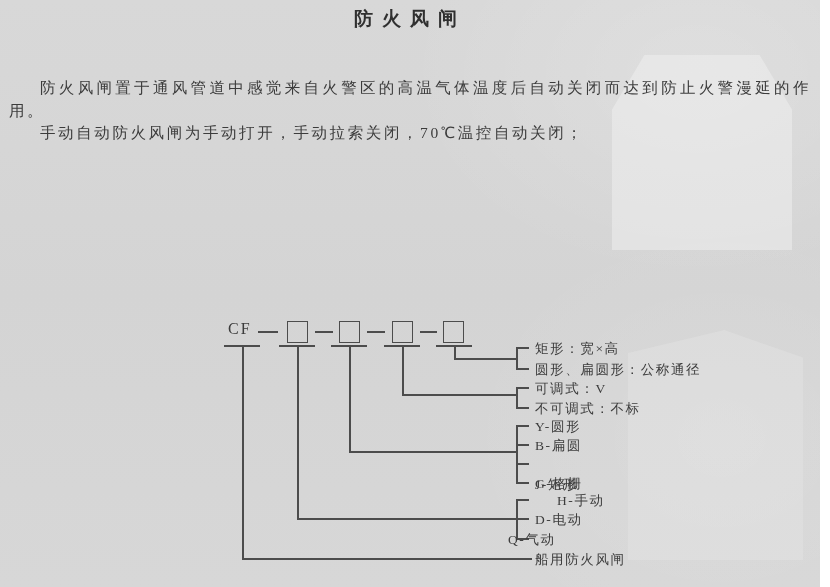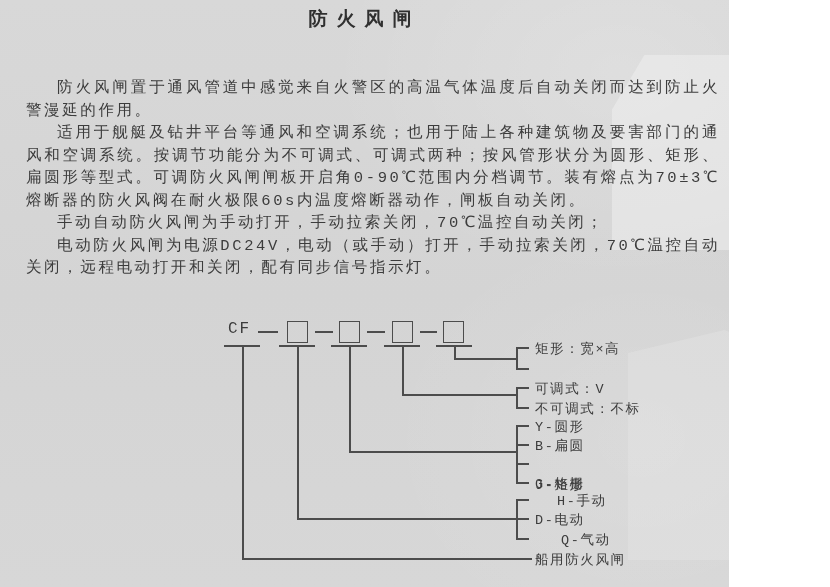--- a/index.html
+++ b/index.html
@@ -1,37 +1,37 @@
 <!DOCTYPE html>
 <html><head>
 <meta charset="utf-8">
 <style>
   html,body{margin:0;padding:0;}
   .page{
     position:relative;
-    width:729px;height:587px;
+    width:820px;height:587px;
     background:#d6d6d6;
     background-image:
       radial-gradient(ellipse 420px 300px at 85% 12%, rgba(255,255,255,0.18), rgba(255,255,255,0) 70%),
       radial-gradient(ellipse 380px 320px at 88% 75%, rgba(255,255,255,0.10), rgba(255,255,255,0) 70%),
       linear-gradient(180deg,#d8d8d8 0%,#d4d4d4 50%,#d7d7d7 100%);
     overflow:hidden;
-    font-family:Liberation Mono, monospace;
+    font-family:Liberation Serif, serif;
     color:#3a3a3a;
   }
   
   .ghost{position:absolute;background:rgba(238,238,238,0.55);}
   .ghost1{left:612px;top:55px;width:180px;height:195px;
           clip-path:polygon(18% 0,82% 0,100% 28%,100% 100%,0 100%,0 28%);}
   .ghost2{left:628px;top:330px;width:175px;height:230px;
           clip-path:polygon(0 10%,55% 0,100% 12%,100% 100%,0 100%);opacity:.5;}
   .titlebox{position:absolute;top:6px;left:0;width:100%;text-align:center;}
   .title{font-size:19px;font-weight:bold;letter-spacing:9px;color:#303030;}
   .subtitle{margin-top:9px;font-size:15px;letter-spacing:1px;color:#3a3a3a;}
-  .content{position:absolute;top:77px;left:26px;right:9px;}
+  .content{position:absolute;top:77px;left:9px;right:9px;}
   .content p{
     margin:0;
     font-size:15.5px;
     line-height:22.5px;
     letter-spacing:2.6px;
     text-align:justify;
     text-indent:2em;
     color:#3c3c3c;
   }
   
@@ -48,23 +48,21 @@
 
   <div class="ghost ghost1"></div>
   <div class="ghost ghost2"></div>
 
   <div class="titlebox">
     <div class="title">防火风闸</div>
   </div>
 
   <div class="content">
     <p>防火风闸置于通风管道中感觉来自火警区的高温气体温度后自动关闭而达到防止火警漫延的作用。</p>
-    <p>适用于舰艇及钻井平台等通风和空调系统；也用于陆上各种建筑物及要害部门的通风和空调系统。按调节功能分为不可调式、可调式两种；按风管形状分为圆形、矩形、扁圆形等型式。可调防火风闸闸板开启角0-90℃范围内分档调节。装有熔点为70±3℃熔断器的防火风阀在耐火极限60s内温度熔断器动作，闸板自动关闭。</p>
     <p>手动自动防火风闸为手动打开，手动拉索关闭，70℃温控自动关闭；</p>
-    <p>电动防火风闸为电源DC24V，电动（或手动）打开，手动拉索关闭，70℃温控自动关闭，远程电动打开和关闭，配有同步信号指示灯。</p>
   </div>
 
   <div class="cf">CF</div>
 
   <div class="hline" style="left:258px;top:331px;width:20px;"></div>
   <div class="hline" style="left:315px;top:331px;width:18px;"></div>
   <div class="hline" style="left:367px;top:331px;width:18px;"></div>
   <div class="hline" style="left:420px;top:331px;width:17px;"></div>
 
   <div class="codebox" style="left:287px;top:321px;"></div>
@@ -101,24 +99,25 @@
   <div class="hline" style="left:516px;top:407px;width:13px;"></div>
   <div class="hline" style="left:516px;top:425px;width:13px;"></div>
   <div class="hline" style="left:516px;top:444px;width:13px;"></div>
   <div class="hline" style="left:516px;top:463px;width:13px;"></div>
   <div class="hline" style="left:516px;top:482px;width:13px;"></div>
   <div class="hline" style="left:516px;top:499px;width:13px;"></div>
   <div class="hline" style="left:516px;top:518px;width:13px;"></div>
   <div class="hline" style="left:516px;top:538px;width:13px;"></div>
 
   <div class="dlabel" style="left:535px;top:340px;">矩形：宽×高</div>
+  <div class="dlabel" style="left:535px;top:361px;">圆形、扁圆形：公称通径</div>
   <div class="dlabel" style="left:535px;top:380px;">可调式：V</div>
   <div class="dlabel" style="left:535px;top:400px;">不可调式：不标</div>
   <div class="dlabel" style="left:535px;top:418px;">Y-圆形</div>
   <div class="dlabel" style="left:535px;top:437px;text-align:right;">B-扁圆</div>
   <div class="dlabel" style="left:535px;top:476px;">J-矩形</div>
   <div class="dlabel" style="left:535px;top:475px;">G-格栅</div>
   <div class="dlabel" style="left:557px;top:492px;">H-手动</div>
   <div class="dlabel" style="left:535px;top:511px;text-align:center;">D-电动</div>
-  <div class="dlabel" style="left:561px;top:531px;">Q-气动</div>
+  <div class="dlabel" style="left:508px;top:531px;">Q-气动</div>
   <div class="dlabel" style="left:535px;top:551px;">船用防火风闸</div>
 
 </div>
 
 </body></html>

